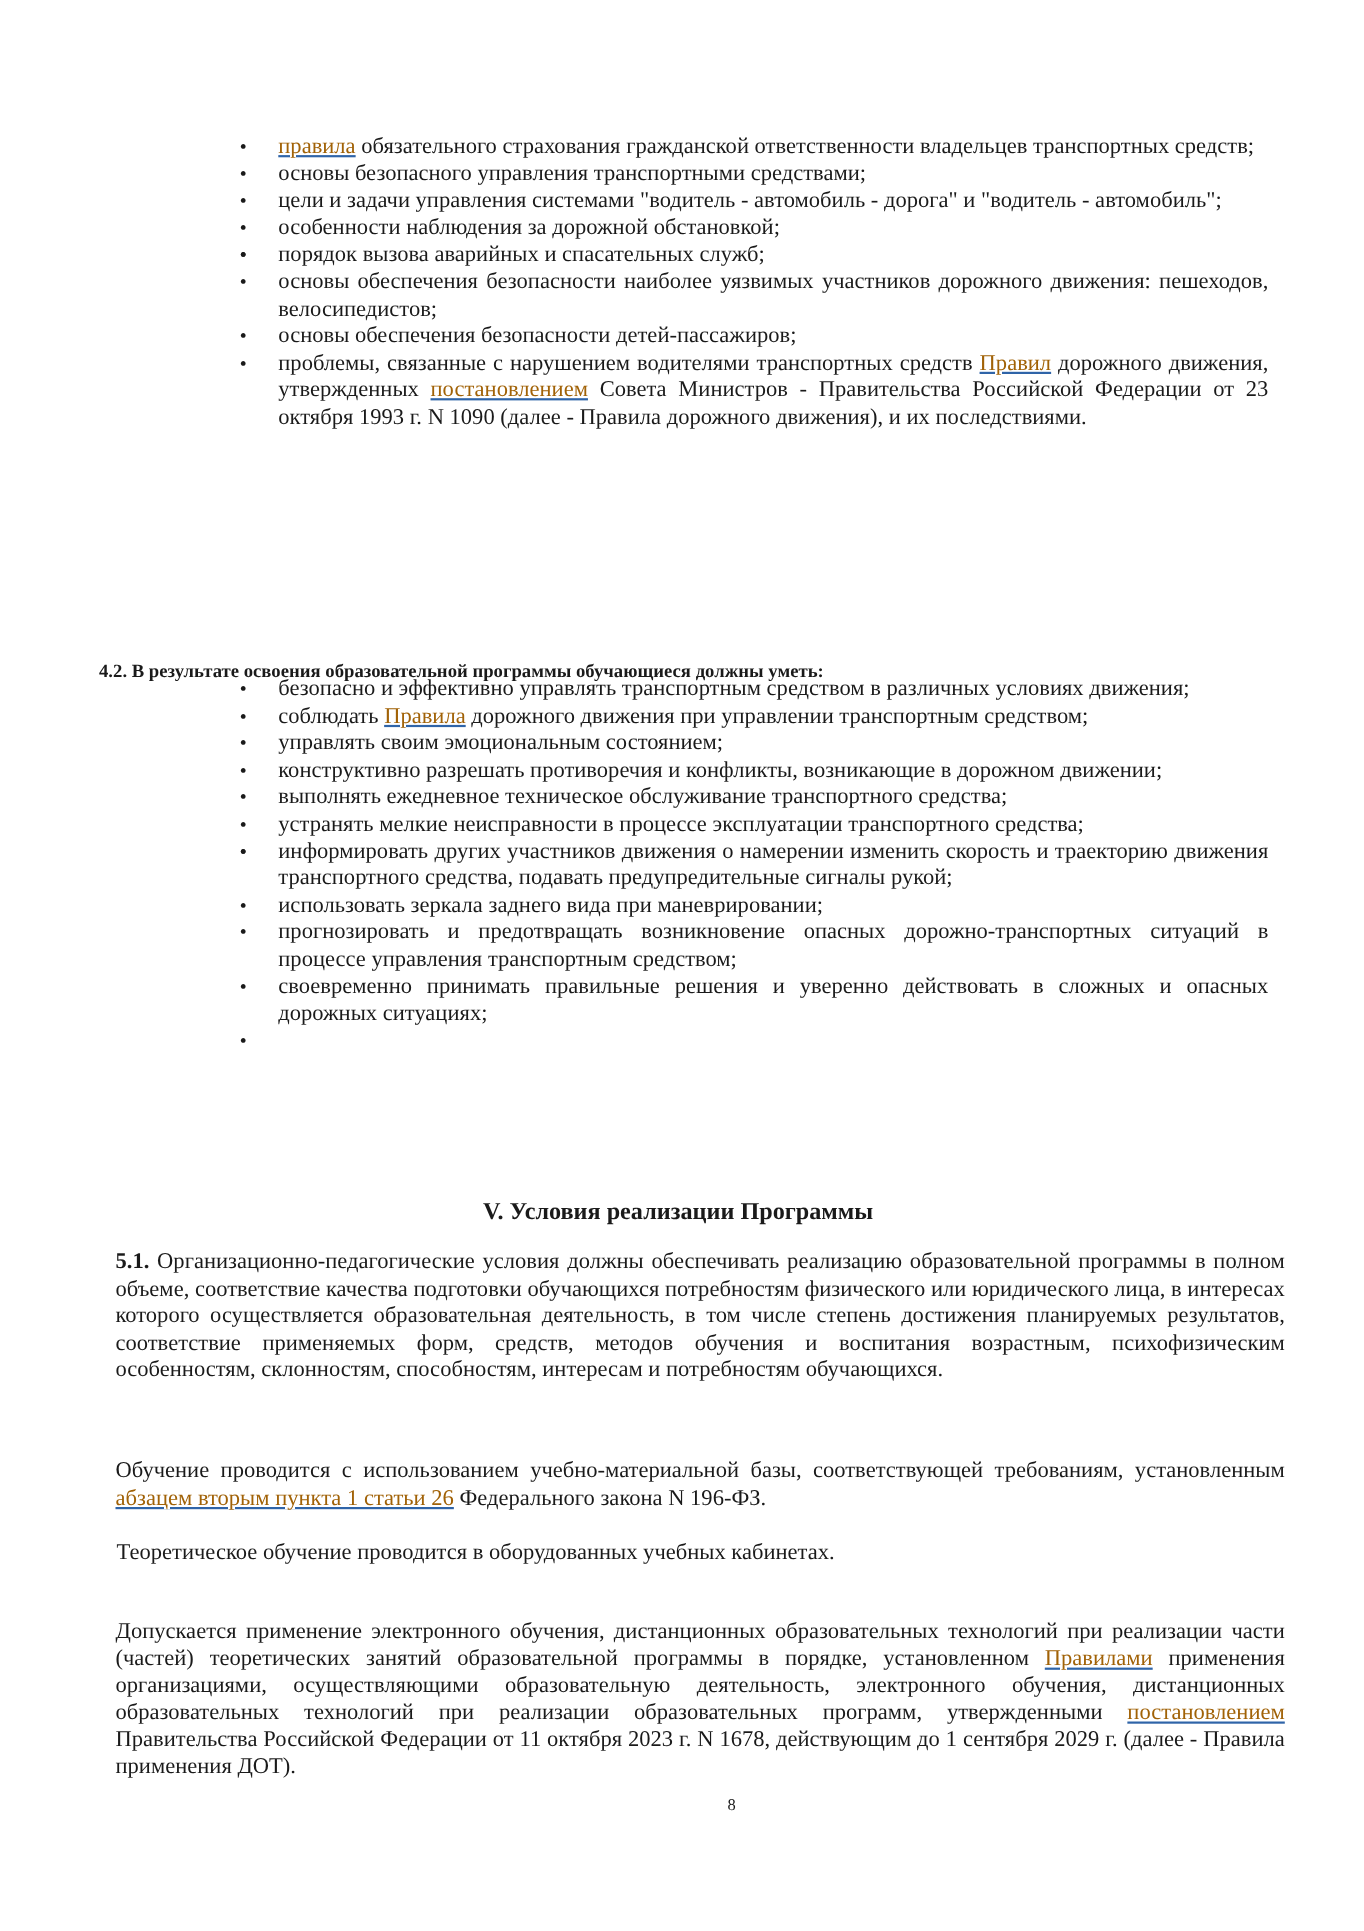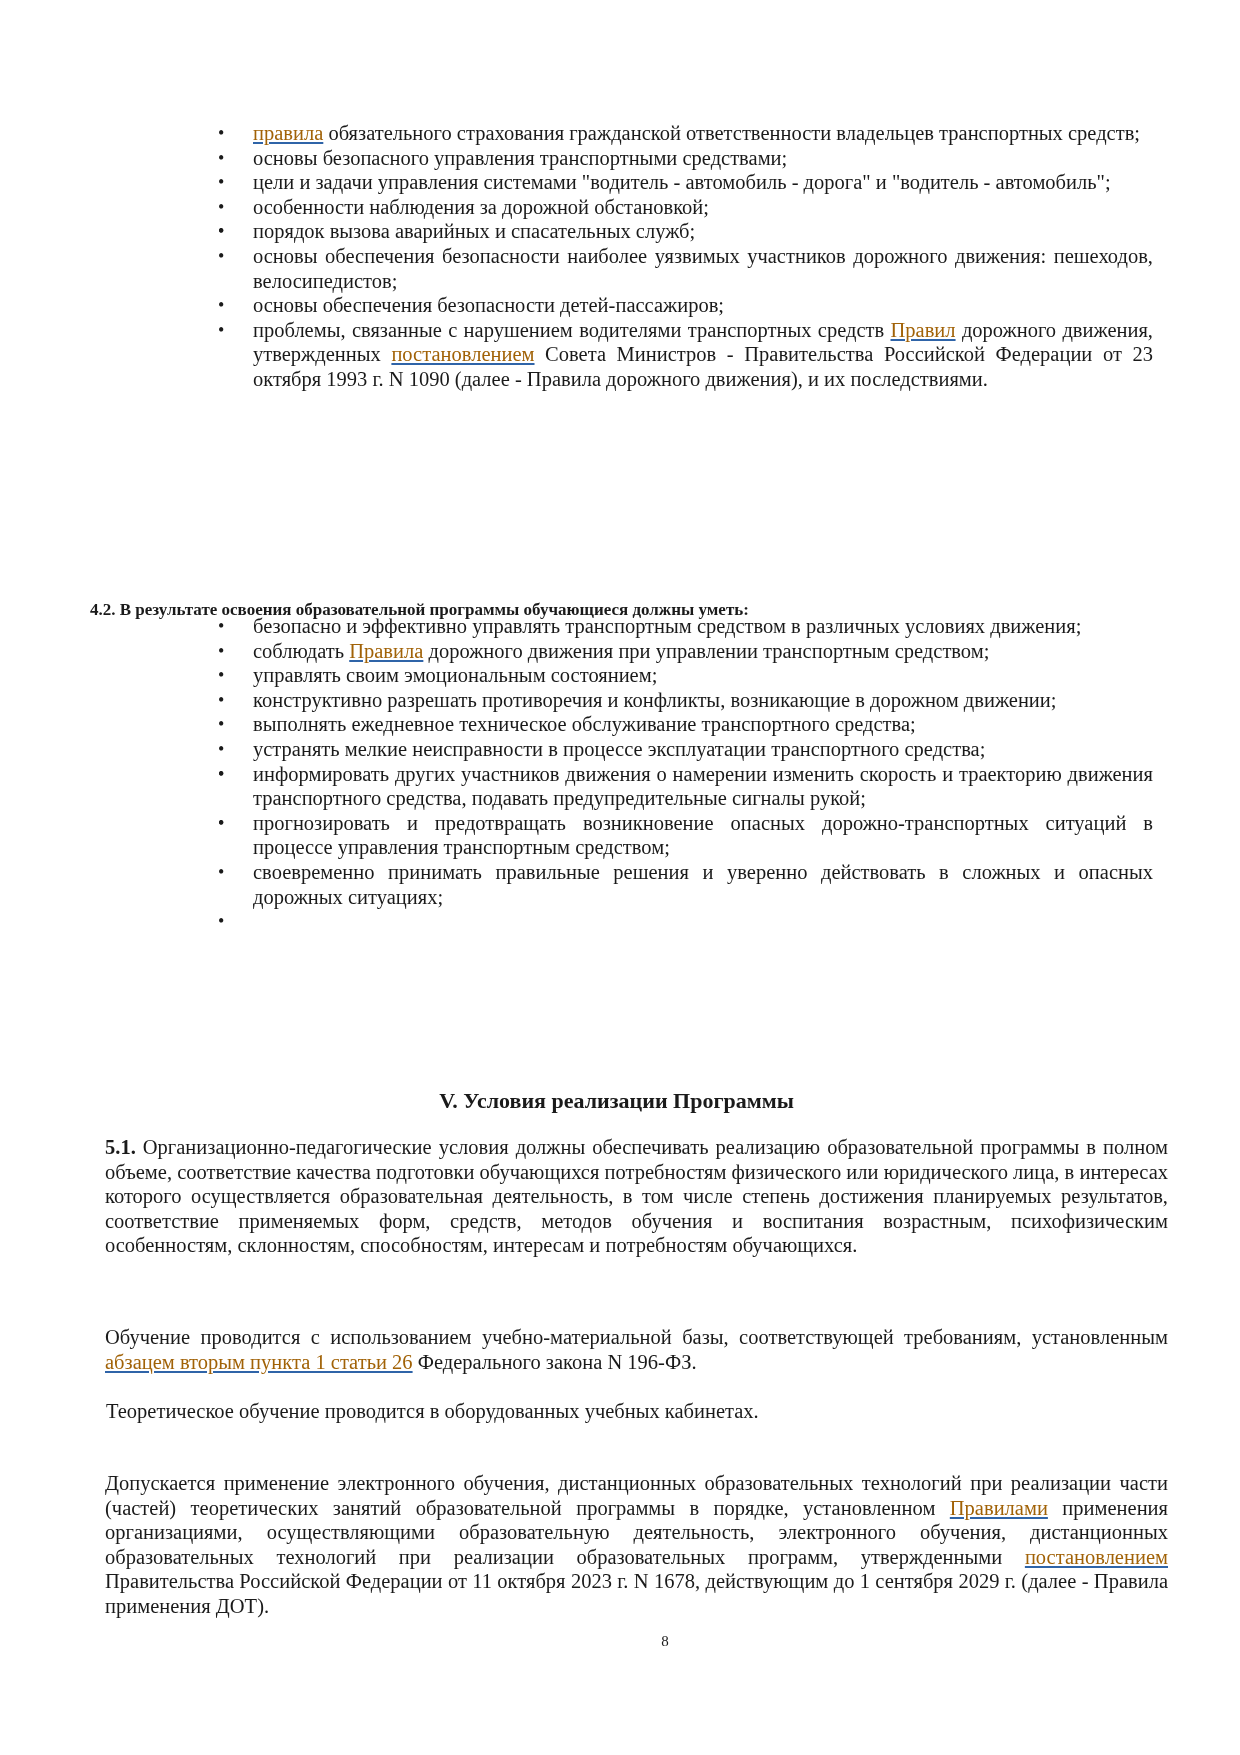--- a/index.html
+++ b/index.html
@@ -88,20 +88,21 @@
     </li>
     <li>
       <span class="bullet">•</span>
     </li>
     <li>
       <span class="bullet">•</span>
       <span>информировать других участников движения о намерении изменить скорость и траекторию движения транспортного средства, подавать предупредительные сигналы рукой;</span>
     </li>
     <li>
       <span class="bullet">•</span>
+      <span>использовать зеркала заднего вида при маневрировании;</span>
     </li>
     <li>
       <span class="bullet">•</span>
       <span>прогнозировать и предотвращать возникновение опасных дорожно-транспортных ситуаций в процессе управления транспортным средством;</span>
     </li>
     <li>
       <span class="bullet">•</span>
       <span>своевременно принимать правильные решения и уверенно действовать в сложных и опасных дорожных ситуациях;</span>
     </li>
     <li>

